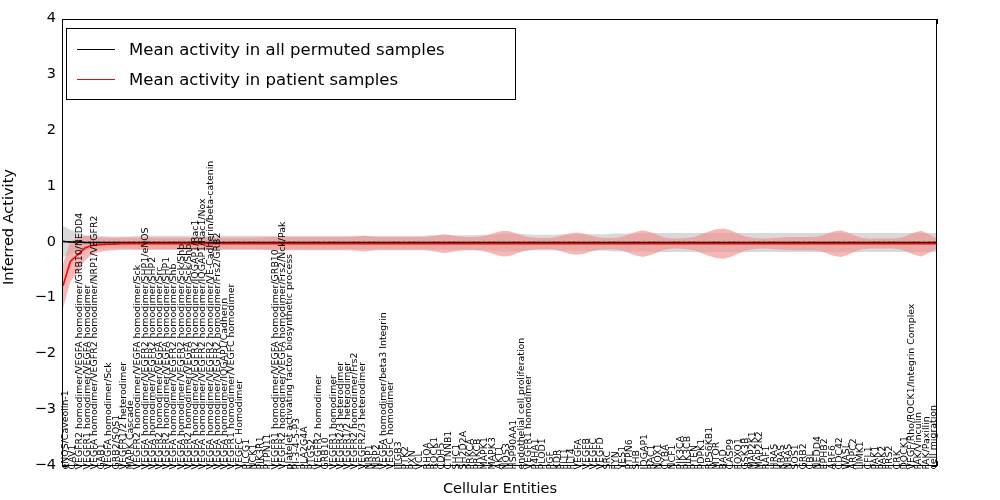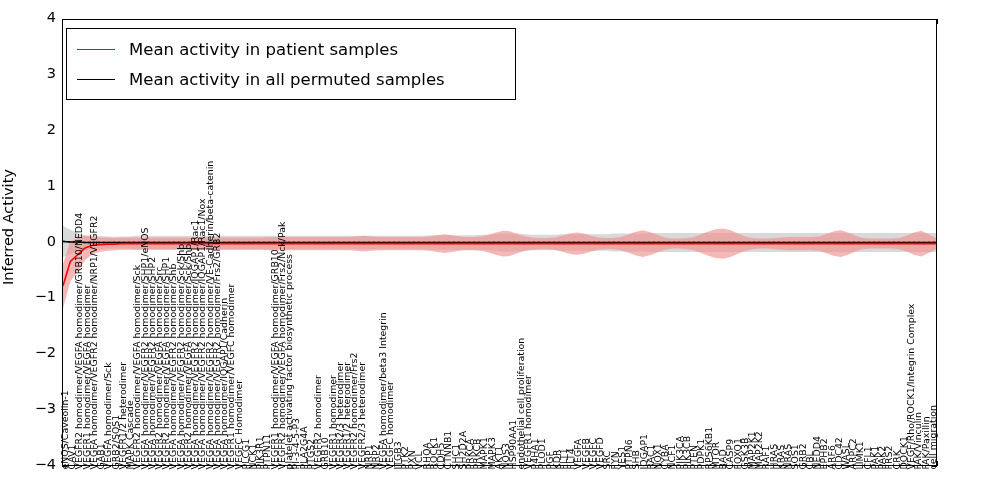--- a/index.html
+++ b/index.html
@@ -246,25 +246,26 @@
       <div class="catlab" style="left: 824.164px; bottom: 1px;">PAK2</div>
       <div class="catlab" style="left: 831.396px; bottom: 1px;">FRS2</div>
       <div class="catlab" style="left: 838.627px; bottom: 1px;">CRK</div>
       <div class="catlab" style="left: 845.859px; bottom: 1px;">DOCK1</div>
       <div class="catlab" style="left: 853.09px; bottom: 1px;">VEGF/Rho/ROCK1/Integrin Complex</div>
       <div class="catlab" style="left: 860.321px; bottom: 1px;">FAK/Vinculin</div>
       <div class="catlab" style="left: 867.553px; bottom: 1px;">FAK/Paxillin</div>
       <div class="catlab" style="left: 874.784px; bottom: 1px;">cell migration</div>
     </div>
 
+  <div id="xlabel">Cellular Entities</div>
 
   <div id="legend">
+    <div class="legrow">
+      <span class="legline"></span>
+      <span class="legtxt">Mean activity in all permuted samples</span>
+    </div>
     <div class="legrow">
       <span class="legline red"></span>
       <span class="legtxt">Mean activity in patient samples</span>
     </div>
-    <div class="legrow">
-      <span class="legline"></span>
-      <span class="legtxt">Mean activity in all permuted samples</span>
-    </div>
   </div>
 
 </div>
 
 </body></html>

